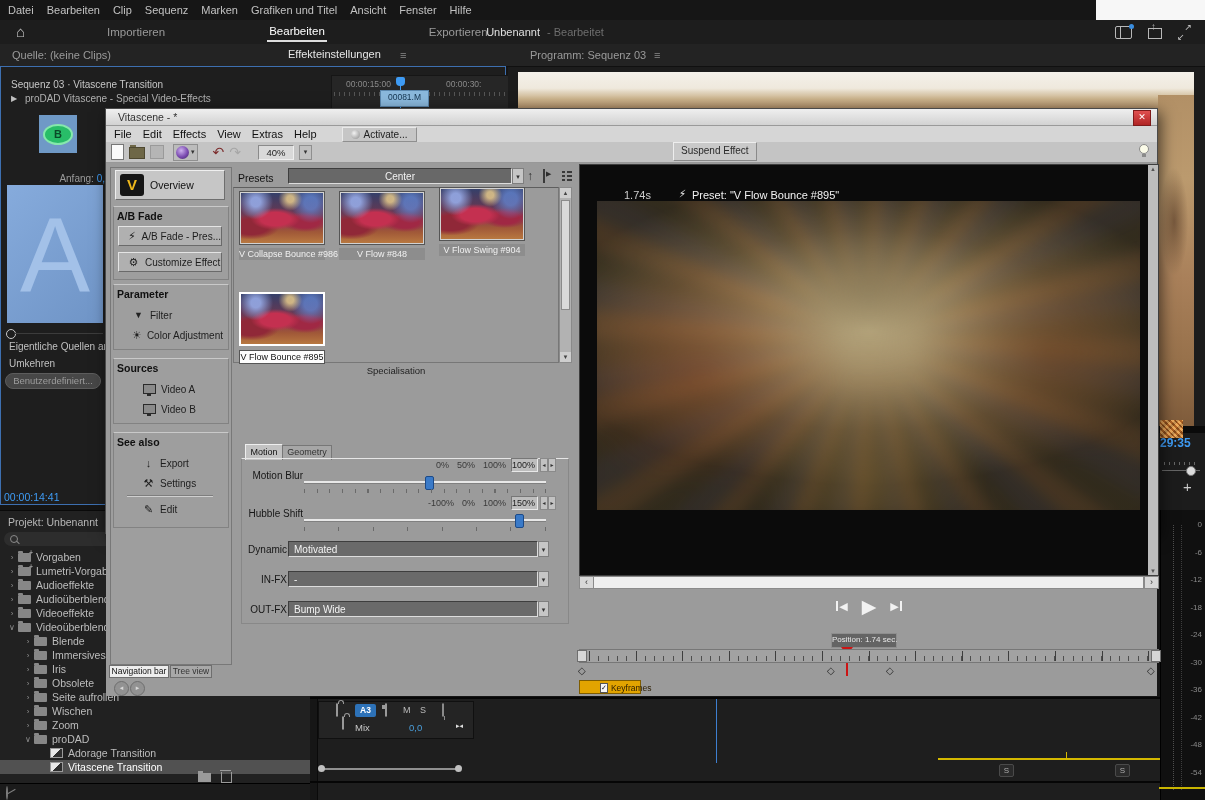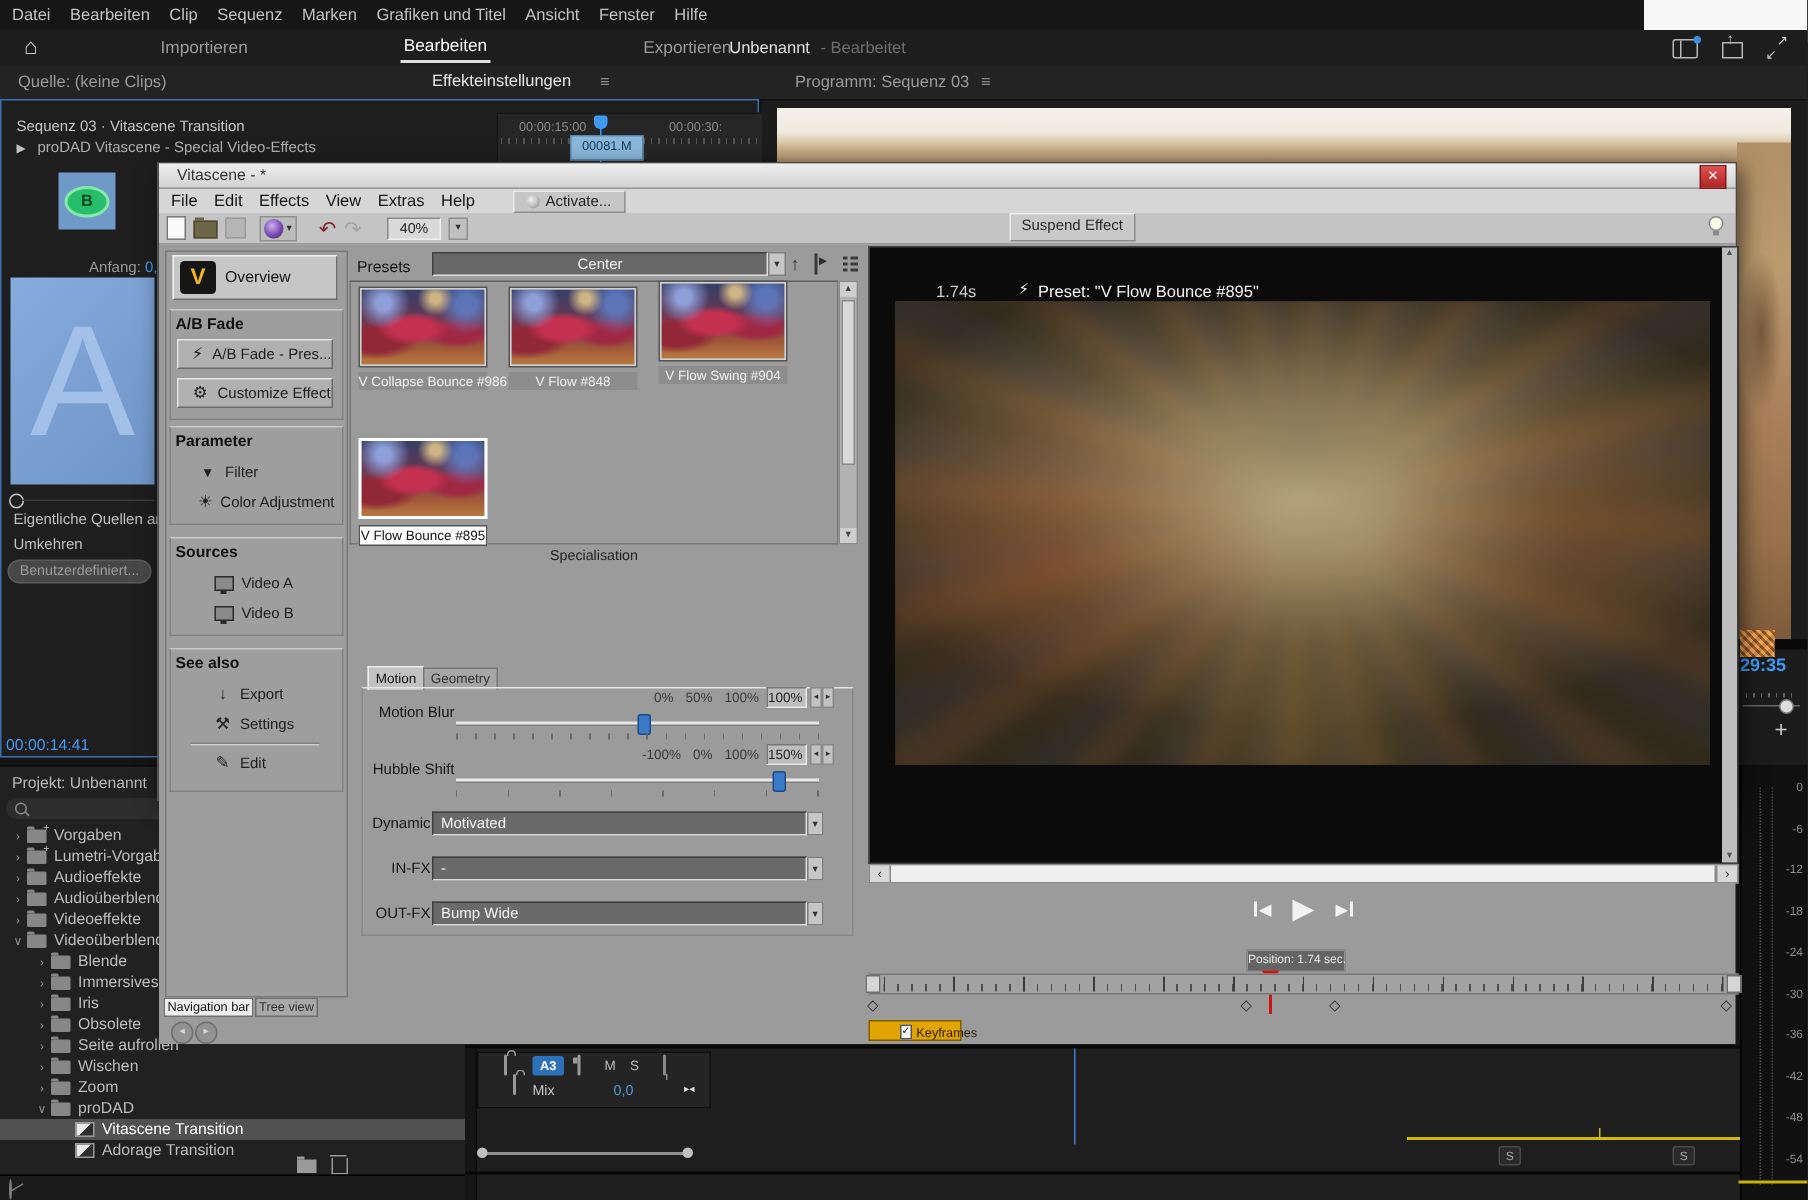--- a/index.html
+++ b/index.html
@@ -397,30 +397,30 @@
           <span class="ticon folder"></span>
           <span class="tlabel tx">Zoom</span>
         </div>
 
         <div class="trow lvl2">
           <span class="chev">∨</span>
           <span class="ticon folder"></span>
           <span class="tlabel tx">proDAD</span>
         </div>
 
+        <div class="trow lvl3">
+          <span class="chev"></span>
+          <span class="ticon transition"></span>
+          <span class="tlabel tx">Adorage Transition</span>
+        </div>
+
         <div class="trow lvl3 sel">
           <span class="chev"></span>
           <span class="ticon transition"></span>
           <span class="tlabel tx">Vitascene Transition</span>
-        </div>
-
-        <div class="trow lvl3">
-          <span class="chev"></span>
-          <span class="ticon transition"></span>
-          <span class="tlabel tx">Adorage Transition</span>
         </div>
       </div>
     <div class="a" style="left:198px;top:262px;">
         <span class="ic-newfolder" style="display:block;"></span>
       </div>
     <div class="a" style="left:221px;top:261px;">
         <span class="ic-trash" style="display:block;"></span>
       </div>
     <div class="a" style="left:0;top:272px;width:310px;height:18px;background:#1b1b1b;border-top:1px solid #000;">
       <span class="globe a" style="left:6px;top:3px;"></span>

